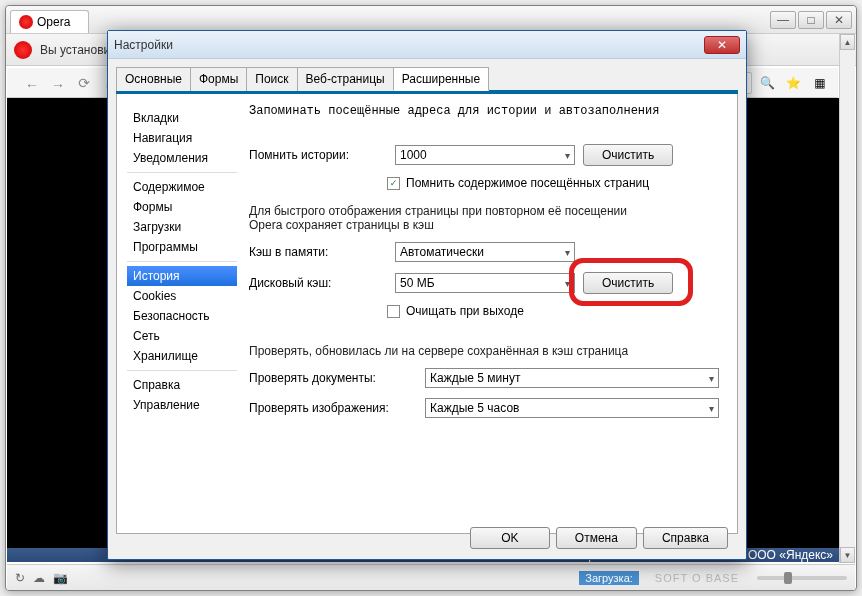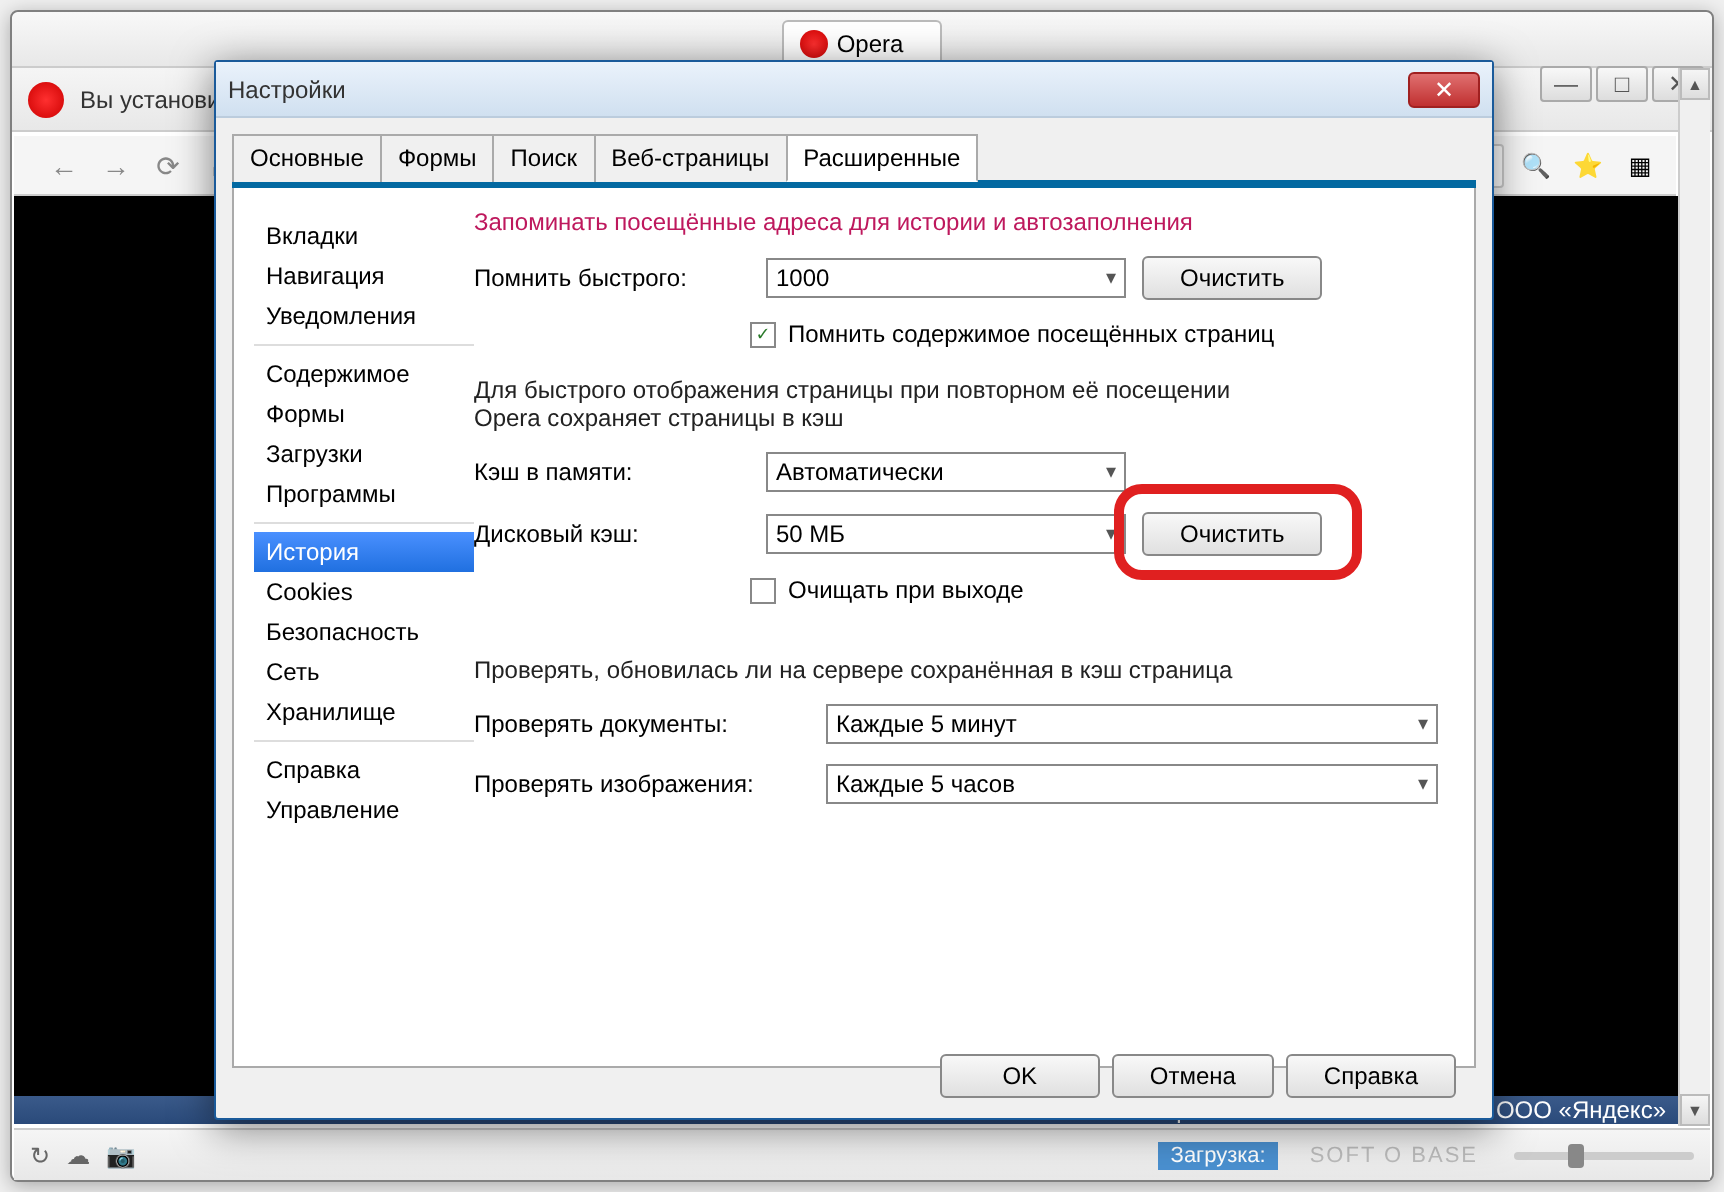--- a/index.html
+++ b/index.html
@@ -1,20 +1,20 @@
 <!DOCTYPE html>
 <html><head>
 <meta charset="utf-8">
 <style>
 * { box-sizing: border-box; margin: 0; padding: 0; font-family: "Segoe UI", Tahoma, sans-serif; font-size: 12px; }
 body { background: #f0f0f0; width: 862px; height: 596px; overflow: hidden; position: relative; }
 
 
 .browser-window { position: absolute; top: 5px; left: 5px; right: 5px; bottom: 5px; background: #fff; border: 1px solid #808080; border-radius: 4px; box-shadow: 0 2px 10px rgba(0,0,0,0.3); }
-.browser-titlebar { height: 28px; background: linear-gradient(#f8f8f8,#e8e8e8); border-bottom: 1px solid #ccc; display: flex; align-items: center; padding: 0 4px; border-radius: 4px 4px 0 0; flex-direction: column; }
+.browser-titlebar { height: 28px; background: linear-gradient(#f8f8f8,#e8e8e8); border-bottom: 1px solid #ccc; display: flex; align-items: center; padding: 0 4px; border-radius: 4px 4px 0 0; }
 .browser-tab { background: #fff; border: 1px solid #bbb; border-bottom: none; padding: 4px 18px 4px 8px; border-radius: 3px 3px 0 0; display: flex; align-items: center; gap: 4px; margin-top: 4px; }
 .opera-logo { width: 14px; height: 14px; background: radial-gradient(circle,#ff3030,#c00); border-radius: 50%; display: inline-block; }
 .win-btns { margin-left: auto; display: flex; gap: 2px; }
 .win-btn { width: 26px; height: 18px; background: linear-gradient(#f8f8f8,#ddd); border: 1px solid #aaa; border-radius: 2px; display: flex; align-items: center; justify-content: center; font-size: 10px; color: #555; cursor: pointer; }
 
 .browser-toolbar { height: 32px; background: linear-gradient(#f5f5f5,#e8e8e8); border-bottom: 1px solid #ccc; display: flex; align-items: center; padding: 0 8px; gap: 4px; }
 .opera-logo-big { width: 18px; height: 18px; background: radial-gradient(circle,#ff3030,#c00); border-radius: 50%; display: inline-block; }
 .address-text { color: #333; margin-left: 4px; }
 .nav-btns { display: flex; gap: 4px; margin-left: 6px; }
 .nav-btn { width: 22px; height: 22px; color: #888; display: flex; align-items: center; justify-content: center; font-size: 14px; }
@@ -37,29 +37,29 @@
 .dialog { position: absolute; top: 30px; left: 107px; width: 640px; height: 530px; background: #f0f0f0; border: 1px solid #1a5a9a; border-radius: 2px; box-shadow: 0 4px 20px rgba(0,0,0,0.5); }
 .dialog-titlebar { height: 28px; background: linear-gradient(#eaf2fb,#d0e0f0); display: flex; align-items: center; padding: 0 6px; border-bottom: 1px solid #bcd; }
 .dialog-title { color: #333; }
 .dialog-close { margin-left: auto; width: 36px; height: 18px; background: linear-gradient(#e07070,#c03030); border: 1px solid #a02020; border-radius: 3px; color: #fff; display: flex; align-items: center; justify-content: center; font-size: 11px; cursor: pointer; }
 
 .dialog-body { padding: 8px; }
 .top-tabs { display: flex; border-bottom: 4px solid #0369a1; margin-bottom: 0; }
 .top-tab { padding: 4px 8px; border: 1px solid #aaa; border-bottom: none; background: #f0f0f0; margin-right: -1px; margin-bottom: -1px; cursor: pointer; position: relative; }
 .top-tab.active { background: #fff; border-bottom: 1px solid #fff; z-index: 2; }
 
-.tab-content { border: 1px solid #aaa; border-top: none; background: #fff; padding: 10px; height: 440px; display: flex; }
+.tab-content { border: 1px solid #aaa; border-top: none; background: #fff; padding: 10px; height: 440px; display: flex; gap: 12px; }
 
 .side-categories { width: 110px; }
 .cat-group { border-bottom: 1px solid #ddd; padding: 4px 0; }
 .cat-item { padding: 3px 6px; cursor: pointer; }
 .cat-item.selected { background: linear-gradient(#4a90ff,#2070e0); color: #fff; }
 
 .settings-panel { flex: 1; padding-right: 8px; }
-.panel-text { margin-bottom: 10px; color: #be185d; }
+.panel-text { margin-bottom: 26px; color: #000000; font-family: Liberation Mono, monospace; }
 .form-row { display: flex; align-items: center; margin-bottom: 10px; gap: 8px; }
 .form-label { width: 138px; }
 .combo { height: 20px; border: 1px solid #888; background: #fff; padding: 0 20px 0 4px; display: flex; align-items: center; position: relative; }
 .combo::after { content: "▾"; position: absolute; right: 4px; font-size: 10px; color: #555; }
 .combo.w180 { width: 180px; }
 .combo.w-full { flex: 1; }
 .btn { height: 22px; padding: 0 18px; background: linear-gradient(#f8f8f8,#e0e0e0); border: 1px solid #888; border-radius: 3px; cursor: pointer; display: inline-flex; align-items: center; justify-content: center; min-width: 80px; }
 .checkbox-row { display: flex; align-items: center; gap: 6px; margin-left: 138px; margin-bottom: 14px; }
 .checkbox { width: 13px; height: 13px; border: 1px solid #888; background: #fff; display: inline-flex; align-items: center; justify-content: center; font-size: 9px; color: #2a7a2a; }
 .divider-text { margin: 8px 0 10px 0; color: #222; }
@@ -176,21 +176,21 @@
         <div class="cat-group" style="border-bottom:none">
           <div class="cat-item"><span>Справка</span></div>
           <div class="cat-item"><span>Управление</span></div>
         </div>
       </div>
 
       <div class="settings-panel">
         <div class="panel-text">Запоминать посещённые адреса для истории и автозаполнения</div>
 
         <div class="form-row">
-          <span class="form-label">Помнить быстрого:</span>
+          <span class="form-label">Помнить истории:</span>
           <div class="combo w180">
               <span>1000</span>
             </div>
           <div class="btn">
               <span>Очистить</span>
             </div>
         </div>
 
         <div class="checkbox-row">
           <span class="checkbox">✓</span>

